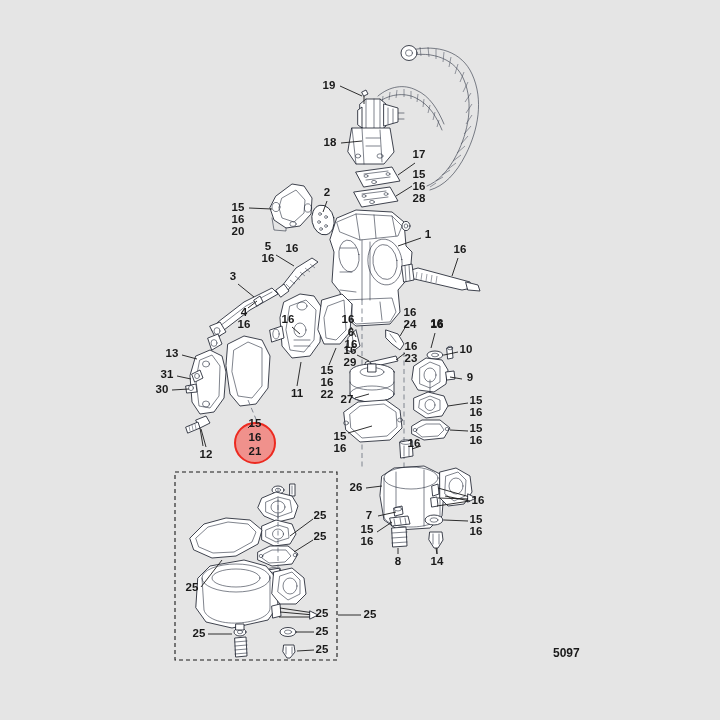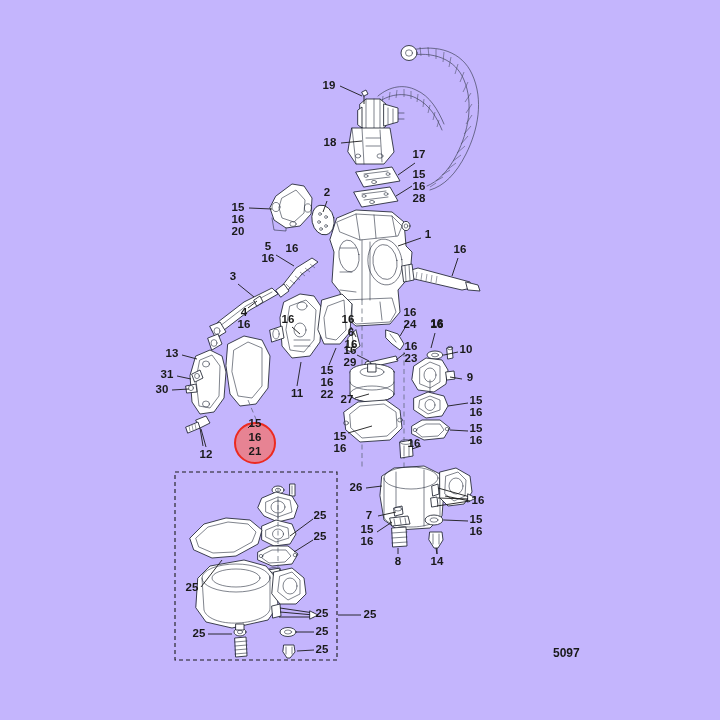--- a/index.html
+++ b/index.html
@@ -87,21 +87,21 @@
     font-size: 12px;
     font-weight: bold;
     fill: #1a1a1a;
     text-anchor: start;
     dominant-baseline: middle;
   }
 </style>
 </head>
 <body>
 
-<div id="page" style="background: #c4b5fd; text-align: right;">
+<div id="page" style="background: #e5e5e5; text-align: right;">
 
   <svg id="diagram-svg" viewBox="0 0 720 720">
 
     <g>
 
       <path class="partThin" d="M412,50 C438,44 462,52 472,74 C484,100 478,130 466,154 C456,174 444,186 430,190"></path>
       <path class="partThin" d="M406,56 C434,50 456,60 464,80 C474,104 468,132 457,154 C448,172 437,182 427,186"></path>
 
       <path class="hatch" d="M420,47 L421,56 M428,47 L429,57 M436,49 L436,59 M444,52 L443,62 M451,57 L449,67 M458,64 L455,74 M464,72 L460,82 M468,82 L463,92 M471,93 L465,102 M472,104 L466,113 M472,115 L466,124 M471,126 L464,134 M468,136 L461,144 M465,146 L457,153 M461,155 L453,161 M456,163 L448,169 M450,170 L442,175 M443,177 L436,181 M436,183 L430,187"></path>
 

